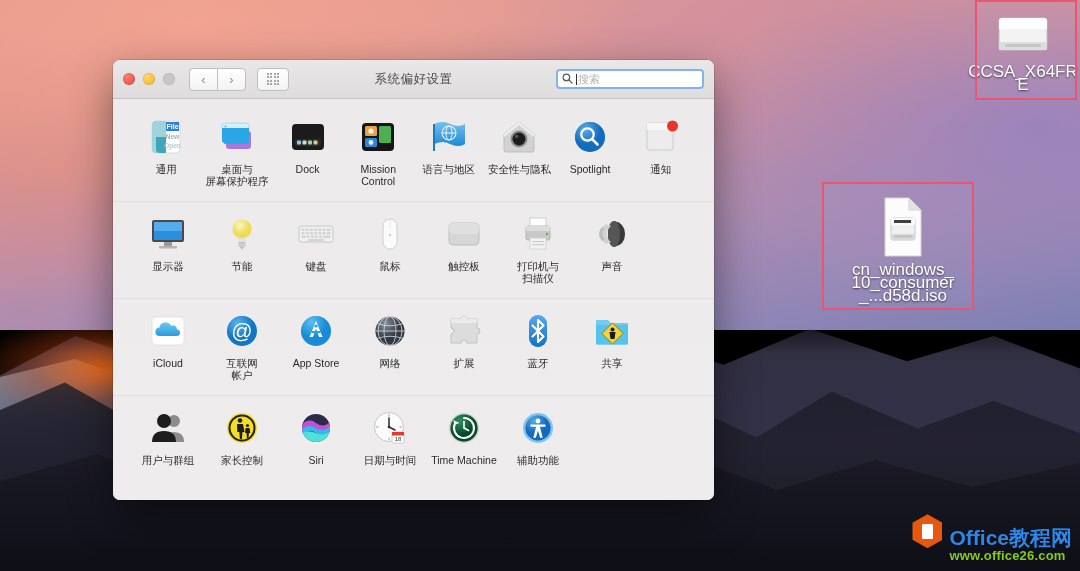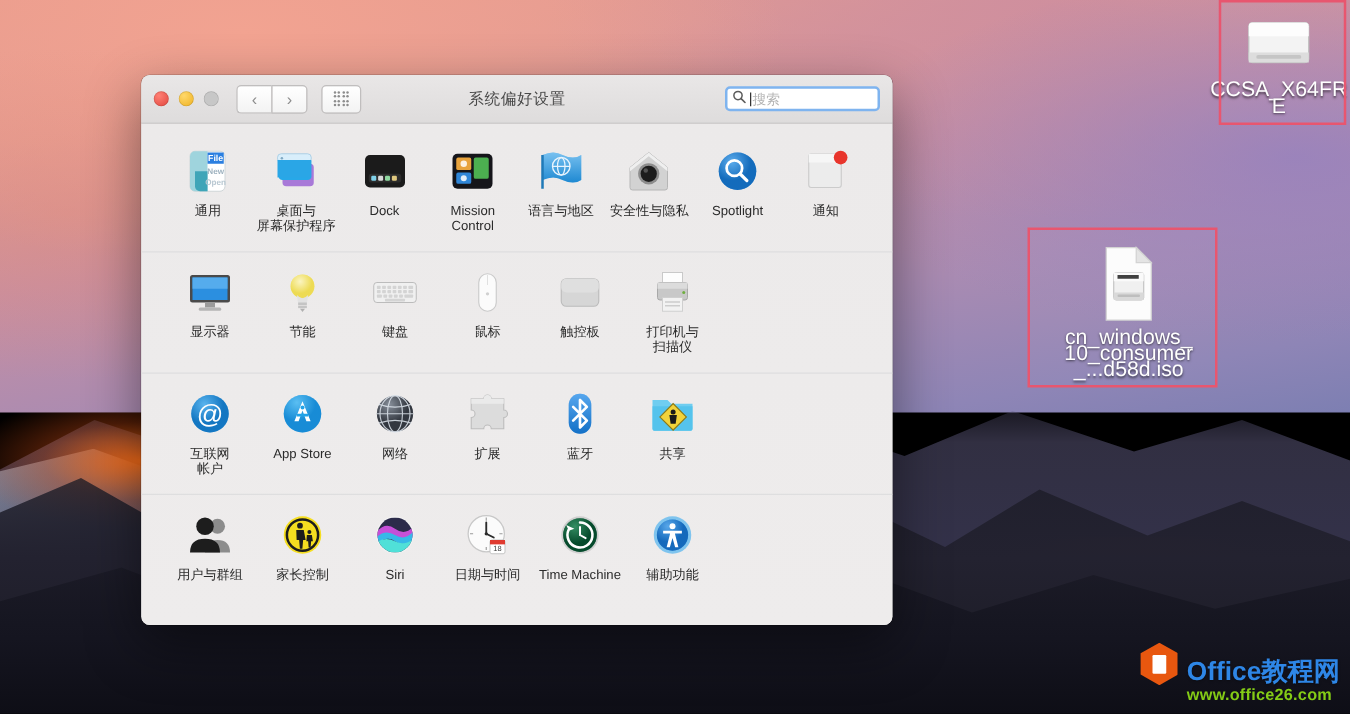--- a/index.html
+++ b/index.html
@@ -153,21 +153,21 @@
     position: absolute;
     left: 0; right: 0;
     text-align: center;
     font-size: 12.5px;
     color: #4a4a4a;
     pointer-events: none;
     letter-spacing: 0.5px;
   }
   .searchwrap {
     margin-left: auto;
-    width: 124px; height: 20px;
+    width: 148px; height: 20px;
     background: #fff;
     border: 2px solid #7fb4ef;
     border-radius: 4px;
     display: flex; align-items: center;
     padding: 0 4px;
     box-sizing: border-box;
     z-index: 2;
   }
   .searchwrap .mag { flex: none; margin-right: 3px; }
   .searchwrap .caret {
@@ -543,24 +543,51 @@
               <rect x="8" y="12" width="24" height="5" fill="#dcdcdc"></rect>
               <rect x="12" y="24" width="16" height="11" fill="#f2f2f2" stroke="#cfcfcf" stroke-width="0.8"></rect>
               <rect x="14" y="27" width="12" height="1.2" fill="#cdcdcd"></rect>
               <rect x="14" y="30" width="12" height="1.2" fill="#cdcdcd"></rect>
               <circle cx="29" cy="20" r="1.2" fill="#6fae3f"></circle>
             </svg>
           </div>
           <span class="nm">打印机与<br>扫描仪</span>
         </div>
 
+        <div class="pref">
+          <div class="ic">
+            <svg width="40" height="40" viewBox="0 0 40 40">
+              <path d="M22 7 q11 2 11 13 t-11 13 q-6 -2 -6 -13 t6 -13 z" fill="#3a3a3a"></path>
+              <ellipse cx="22" cy="20" rx="6" ry="13" fill="#565656"></ellipse>
+              <path d="M14 10 q-5 3 -5 10 t5 10 l5 -2 q-4 -3 -4 -8 t4 -8 z" fill="#d2d2d2"></path>
+              <path d="M10 13 q-3 3 -3 7 t3 7 l3 -1.5 q-2.5 -2.5 -2.5 -5.5 t2.5 -5.5 z" fill="#bdbdbd"></path>
+            </svg>
+          </div>
+          <span class="nm">声音</span>
+        </div>
 
       </div>
 
       <div class="prefrow">
+        <div class="pref">
+          <div class="ic">
+            <svg width="40" height="40" viewBox="0 0 40 40">
+              <rect x="4" y="6" width="32" height="28" rx="4" fill="#ffffff" stroke="#e0e0e0" stroke-width="0.8"></rect>
+              <path d="M12 25 q-4.5 0 -4.5 -4.3 q0 -3.8 4 -4.2 q1 -5 6 -5 q4.2 0 5.5 3.6 q0.9 -0.5 2 -0.5 q3.6 0 3.8 3.6 q3.2 0.6 3.2 3.6 q0 3.2 -4 3.2 z" fill="#3fb3e8"></path>
+              <path d="M12 25 q-4.5 0 -4.5 -4.3 q0 -3.8 4 -4.2 q1 -5 6 -5 q4.2 0 5.5 3.6 q0.9 -0.5 2 -0.5 q3.6 0 3.8 3.6 q3.2 0.6 3.2 3.6 q0 3.2 -4 3.2 z" fill="url(#cg)" opacity="0.5"></path>
+              <defs>
+                  <linearGradient id="cg" x1="0" y1="0" x2="0" y2="1">
+                    <stop offset="0" stop-color="#8fe0ff"></stop>
+                    <stop offset="1" stop-color="#1d84c8"></stop>
+                  </linearGradient>
+                </defs>
+            </svg>
+          </div>
+          <span class="nm">iCloud</span>
+        </div>
 
         <div class="pref">
           <div class="ic">
             <svg width="40" height="40" viewBox="0 0 40 40">
               <circle cx="20" cy="20" r="15" fill="#1d8fdc"></circle>
               <circle cx="20" cy="20" r="15" fill="url(#ag)" opacity="0.5"></circle>
               <defs>
                   <radialGradient id="ag" cx="0.35" cy="0.25">
                     <stop offset="0" stop-color="#95d8ff"></stop>
                     <stop offset="1" stop-color="#0a5ea8"></stop>

